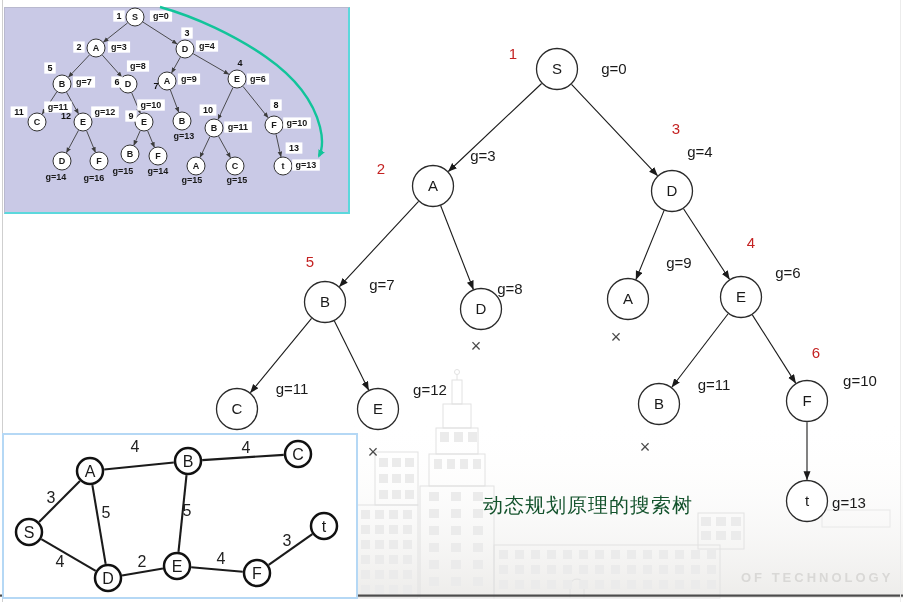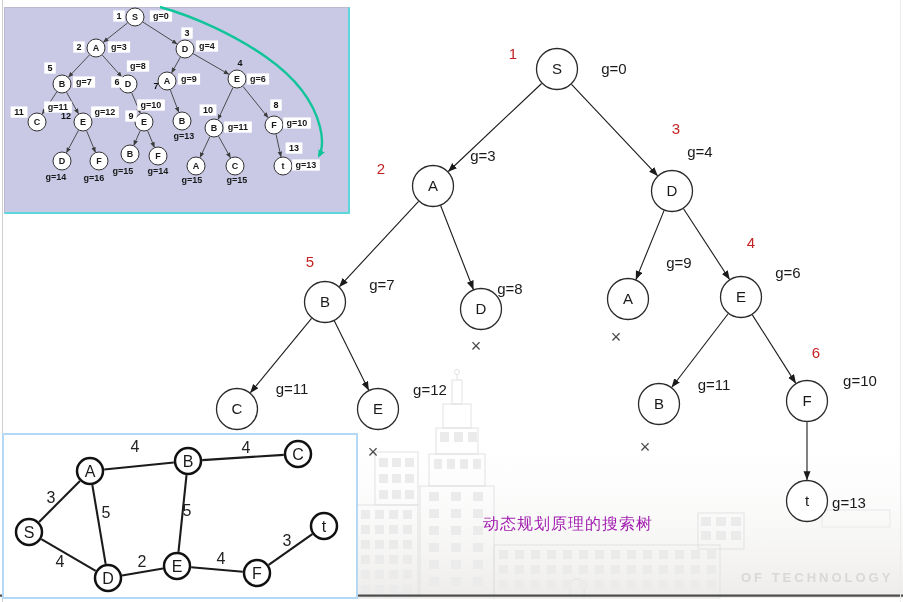--- a/index.html
+++ b/index.html
@@ -5,22 +5,22 @@
   html,body{margin:0;padding:0;background:#fff;}
   #slide{position:relative;width:903px;height:602px;background:#ffffff;overflow:hidden;
          font-family:"Liberation Sans",sans-serif;}
   #slide svg{position:absolute;left:0;top:0;}
   #wm-svg{z-index:0;}
   #tree-frame{position:absolute;left:4px;top:7px;width:343px;height:204px;
       background:#c9c9e6;border-top:1px solid #b9b9cf;border-left:1px solid #b9b9cf;
       border-right:2px solid #5cd8dc;border-bottom:2px solid #5cd8dc;z-index:1;}
   #graph-frame{position:absolute;left:2px;top:433px;width:352px;height:162px;
       background:#ffffff;border:2px solid #b5d8f5;z-index:1;}
-  #caption{position:absolute;left:483px;top:514px;z-index:2;
-      font-family:"Liberation Serif",serif;font-size:16px;letter-spacing:1px;color:#a21caf;}
+  #caption{position:absolute;left:483px;top:492px;z-index:2;
+      font-family:"Liberation Serif",serif;font-size:20px;letter-spacing:1px;color:#14532d;}
   #main-tree-svg{z-index:2;}
   #inset-svg{z-index:3;}
   #overlay-svg{z-index:4;}
   .wm-text{font-family:"Liberation Sans",sans-serif;font-weight:bold;font-size:13px;
       letter-spacing:3px;fill:#d9d8d6;}
 </style>
 </head>
 <body>
 
 <div id="slide">

